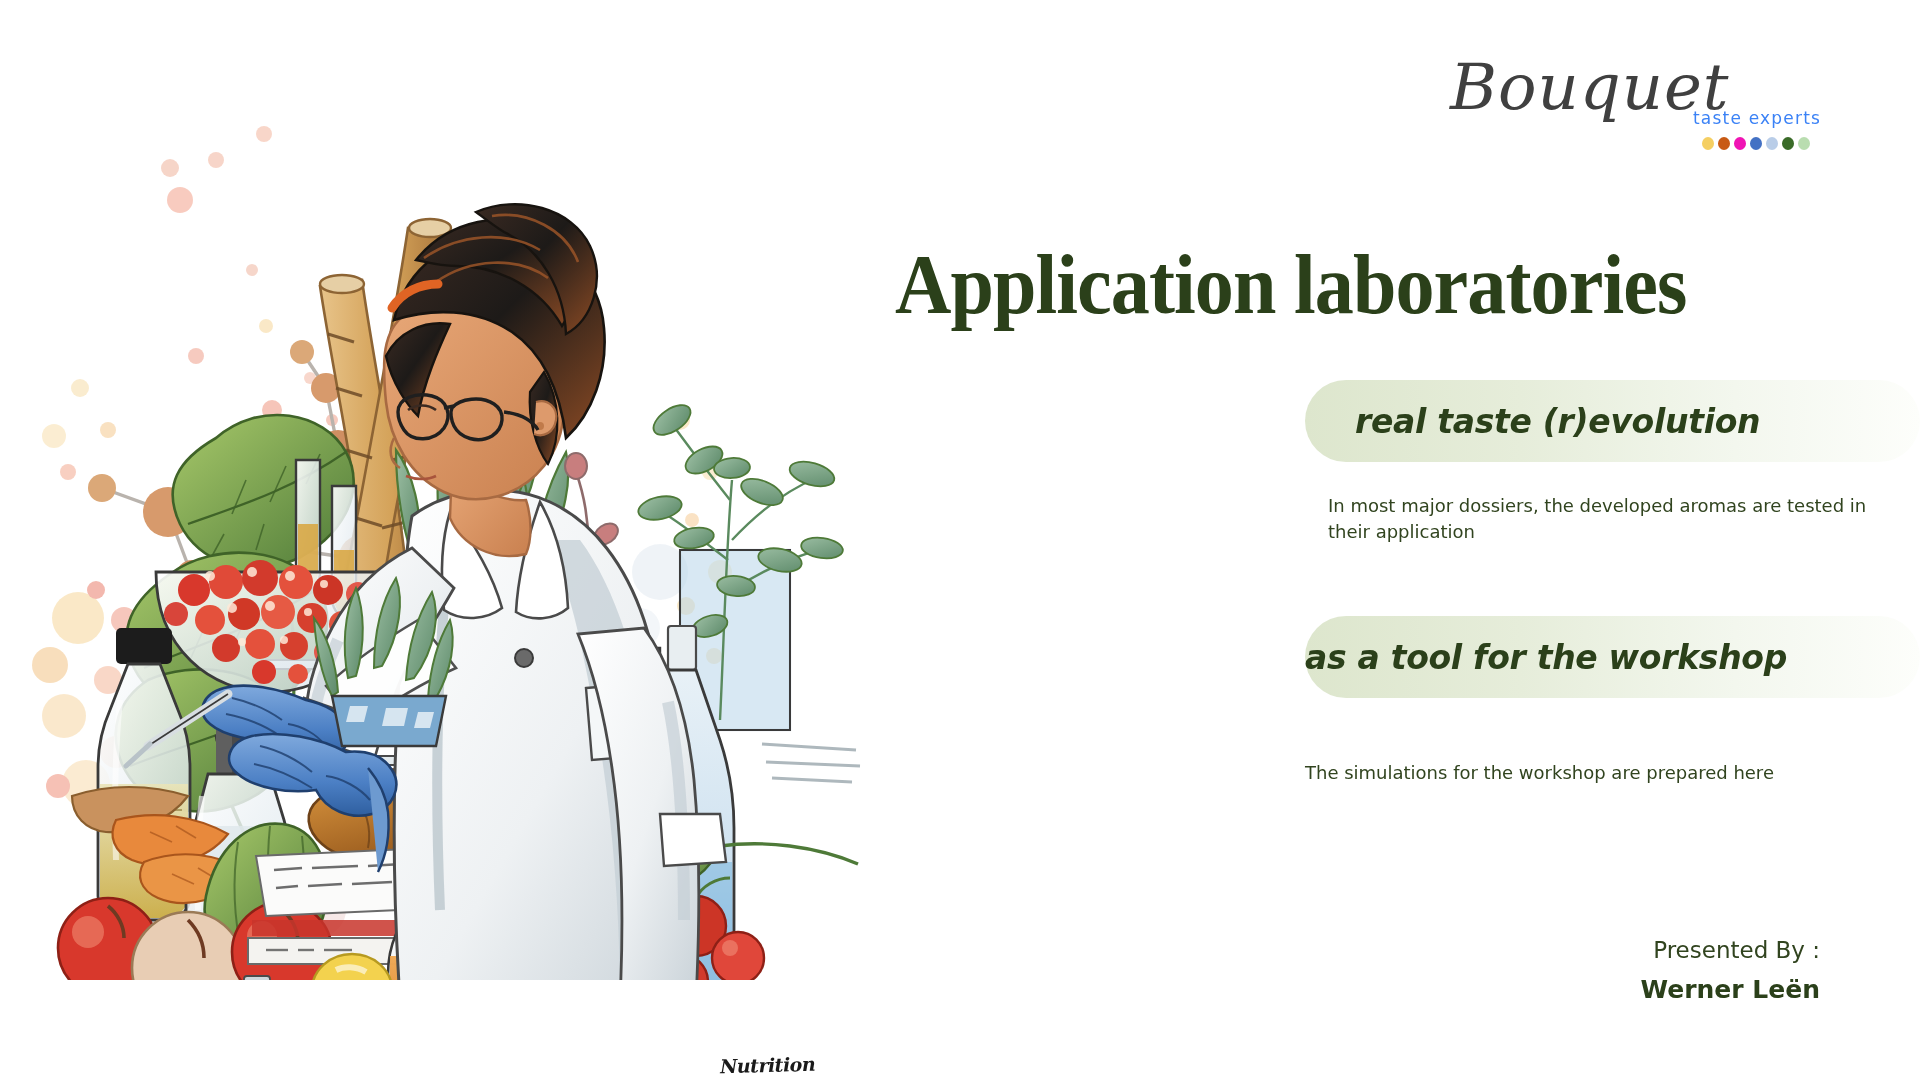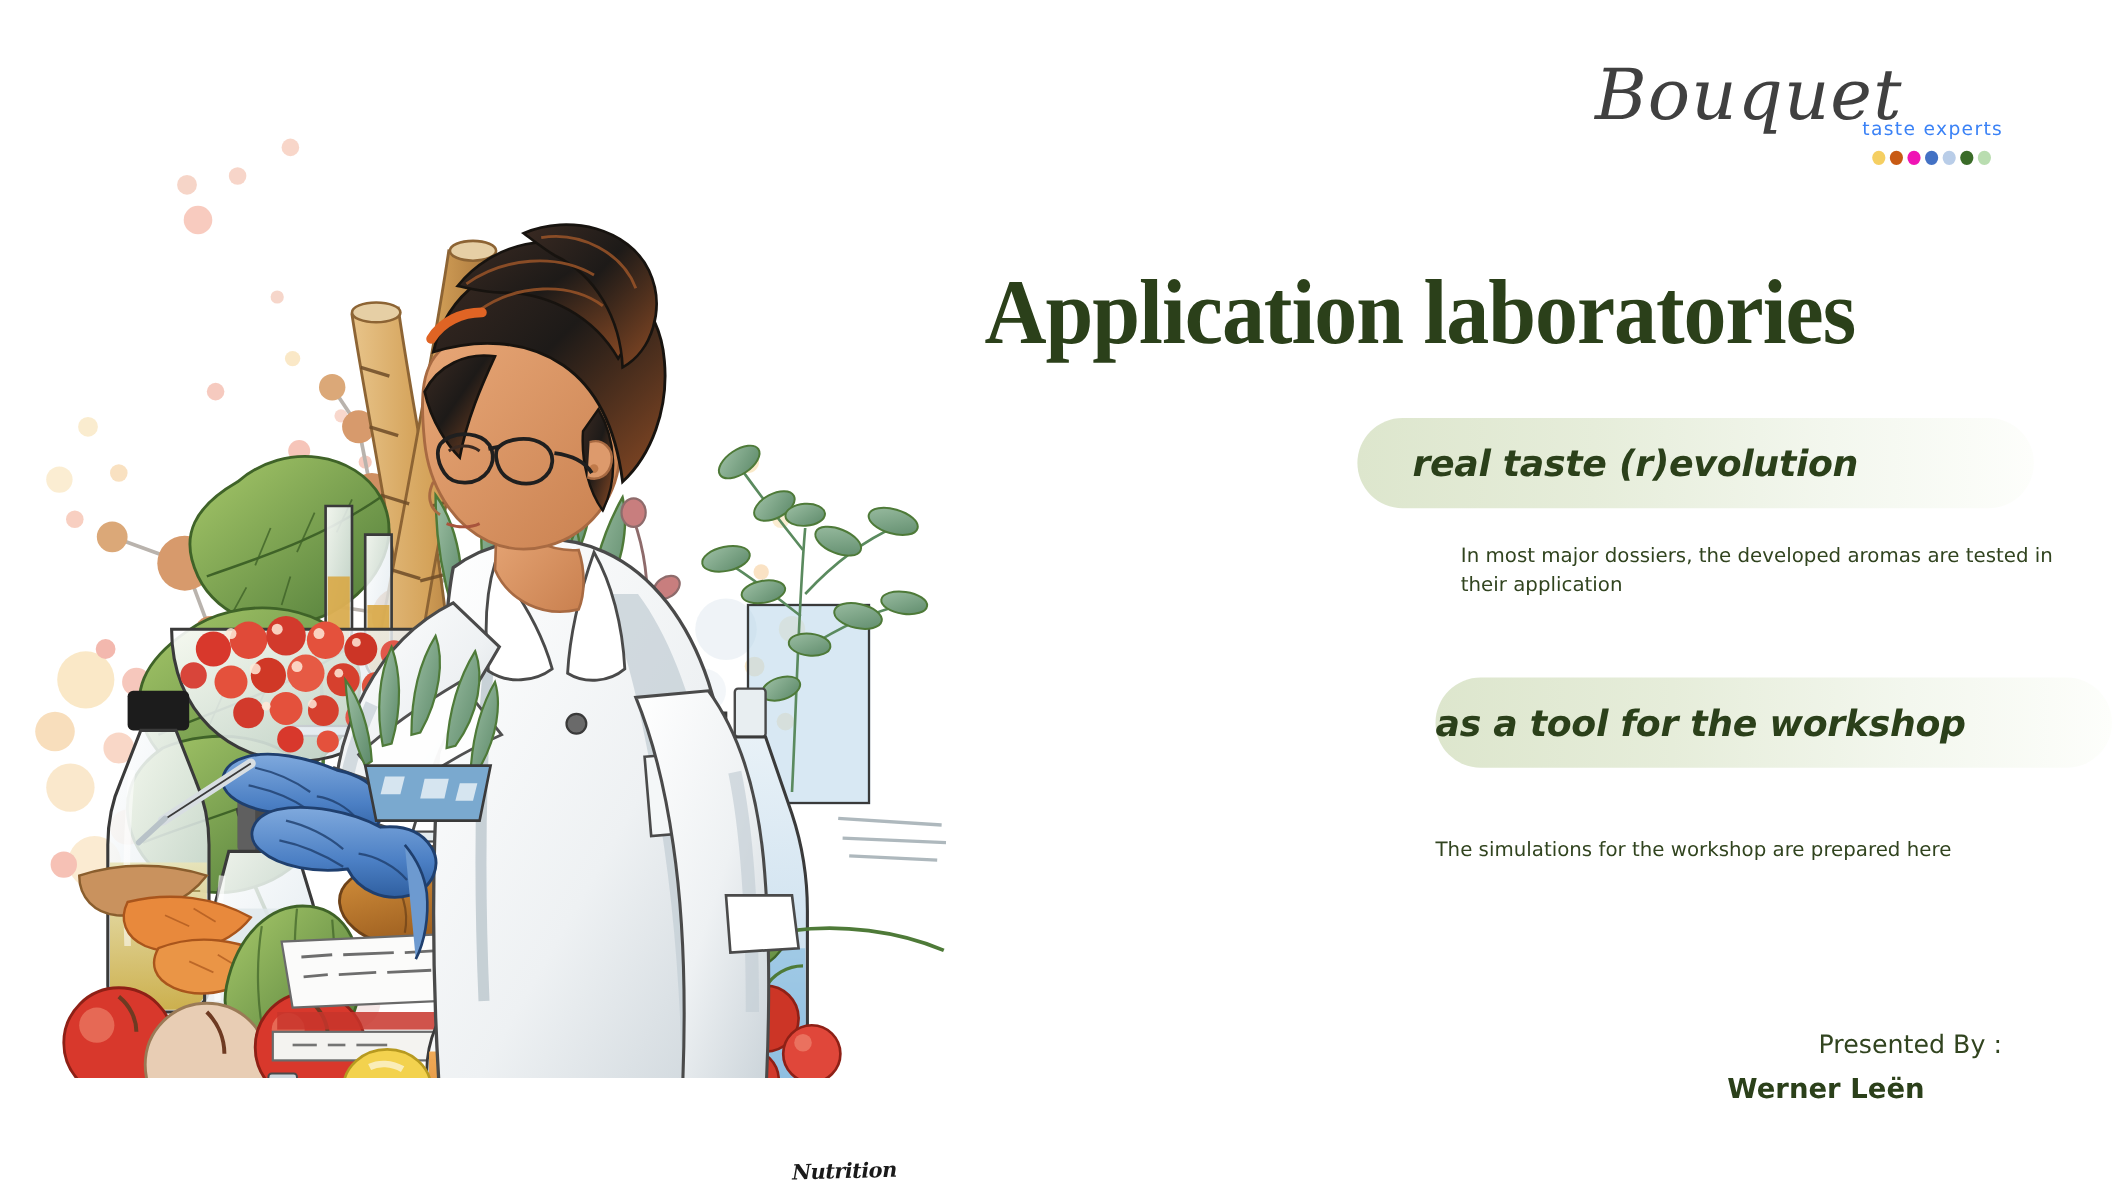--- a/index.html
+++ b/index.html
@@ -58,21 +58,21 @@
   }
   .pill .ptxt{
     font-family:"DejaVu Sans", sans-serif;
     font-weight:700;
     font-style:italic;
     font-size:33px;
     color:#2b401a;
     letter-spacing:-0.3px;
     white-space:nowrap;
   }
-  #pill1{left:1234px;top:380px;width:615px;}
+  #pill1{left:1305px;top:380px;width:615px;}
   #pill1 .ptxt{margin-left:50px;}
   #pill2{left:1305px;top:616px;width:615px;}
   #pill2 .ptxt{}
 
   
   .para{
     position:absolute;
     font-family:"DejaVu Sans", sans-serif;
     font-size:18px;
     line-height:1.45;
@@ -85,21 +85,21 @@
   
   .presented{
     position:absolute;left:1500px;top:937px;width:320px;
     text-align:right;
     font-family:"DejaVu Sans", sans-serif;
     font-size:23px;
     color:#31441f;
   }
   .presenter-name{
     position:absolute;left:1500px;top:975px;width:320px;
-    text-align:center;
+    text-align:right;
     font-family:"DejaVu Sans", sans-serif;
     font-size:25px;
     font-weight:700;
     color:#2b401a;
   }
 
   
   .illus{position:absolute;left:20px;top:120px;width:860px;height:860px;}
   .illus svg{display:block;width:100%;height:100%;}
   .sig{

